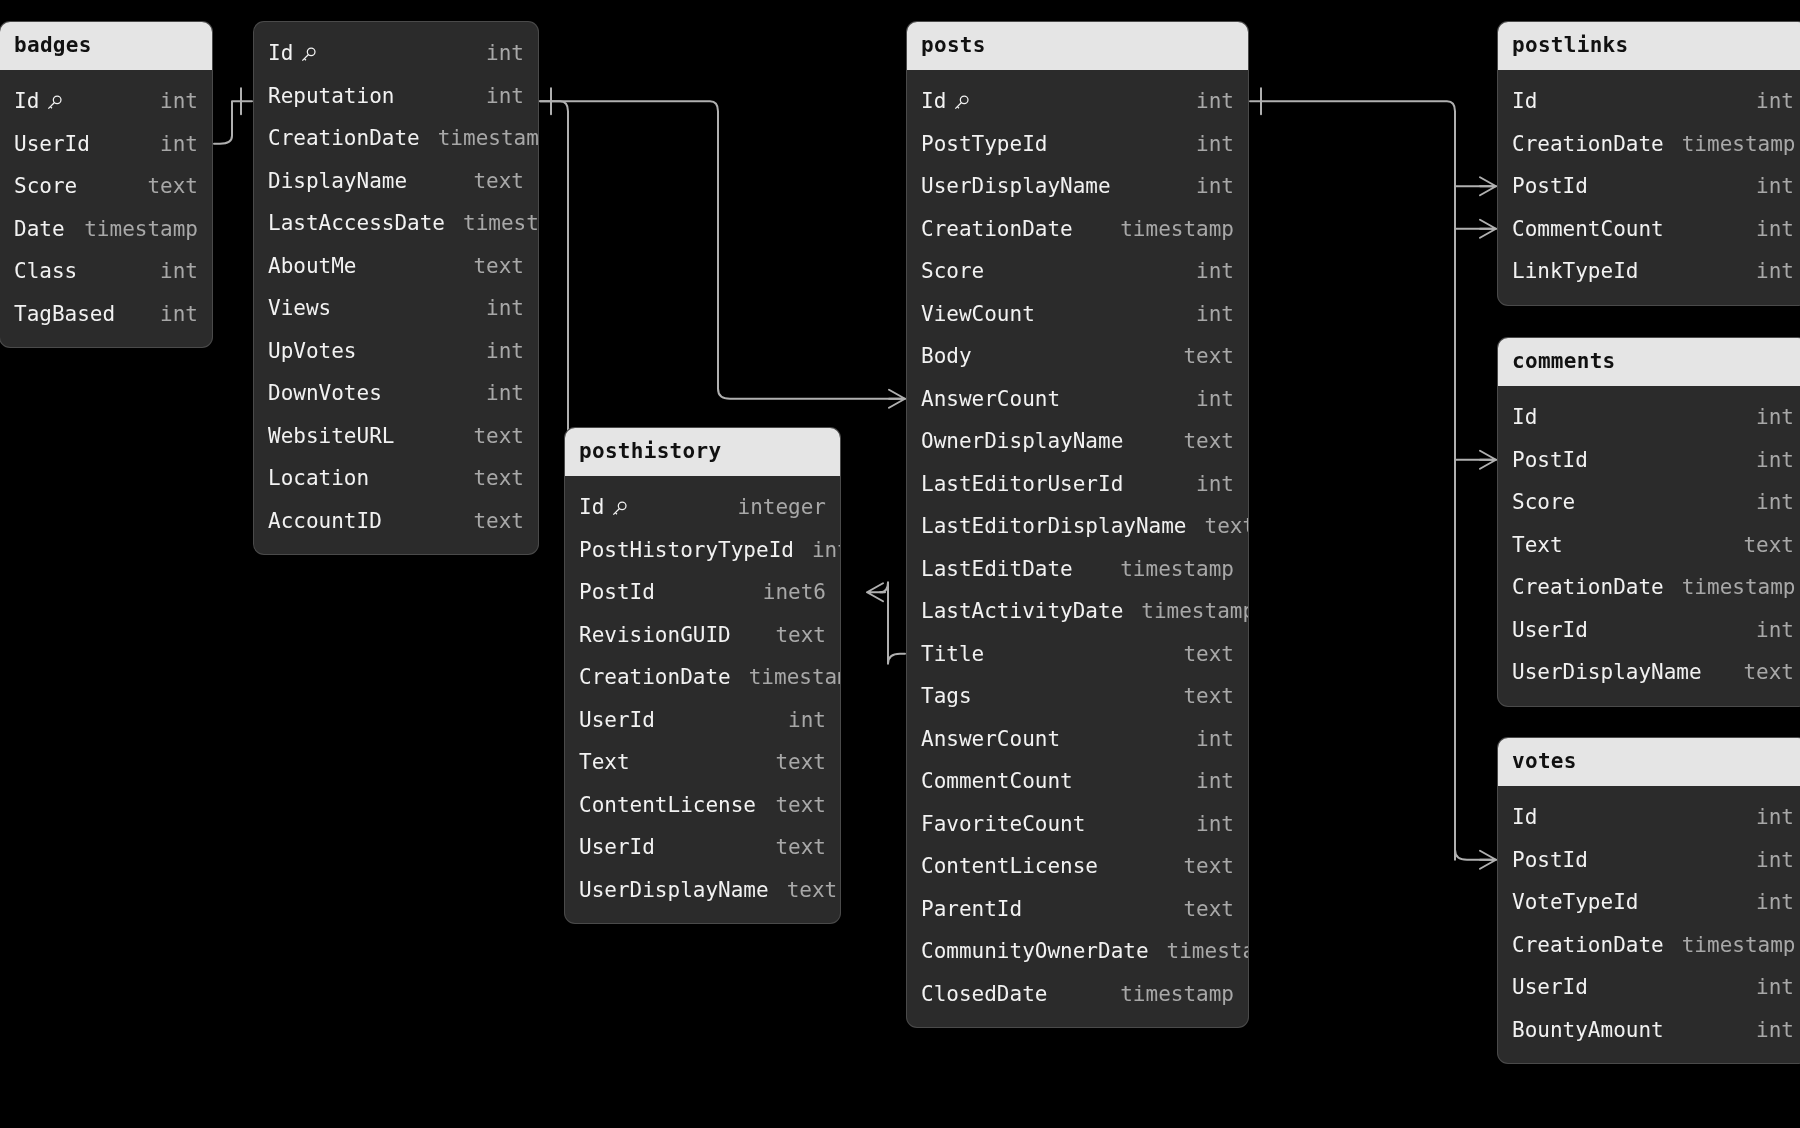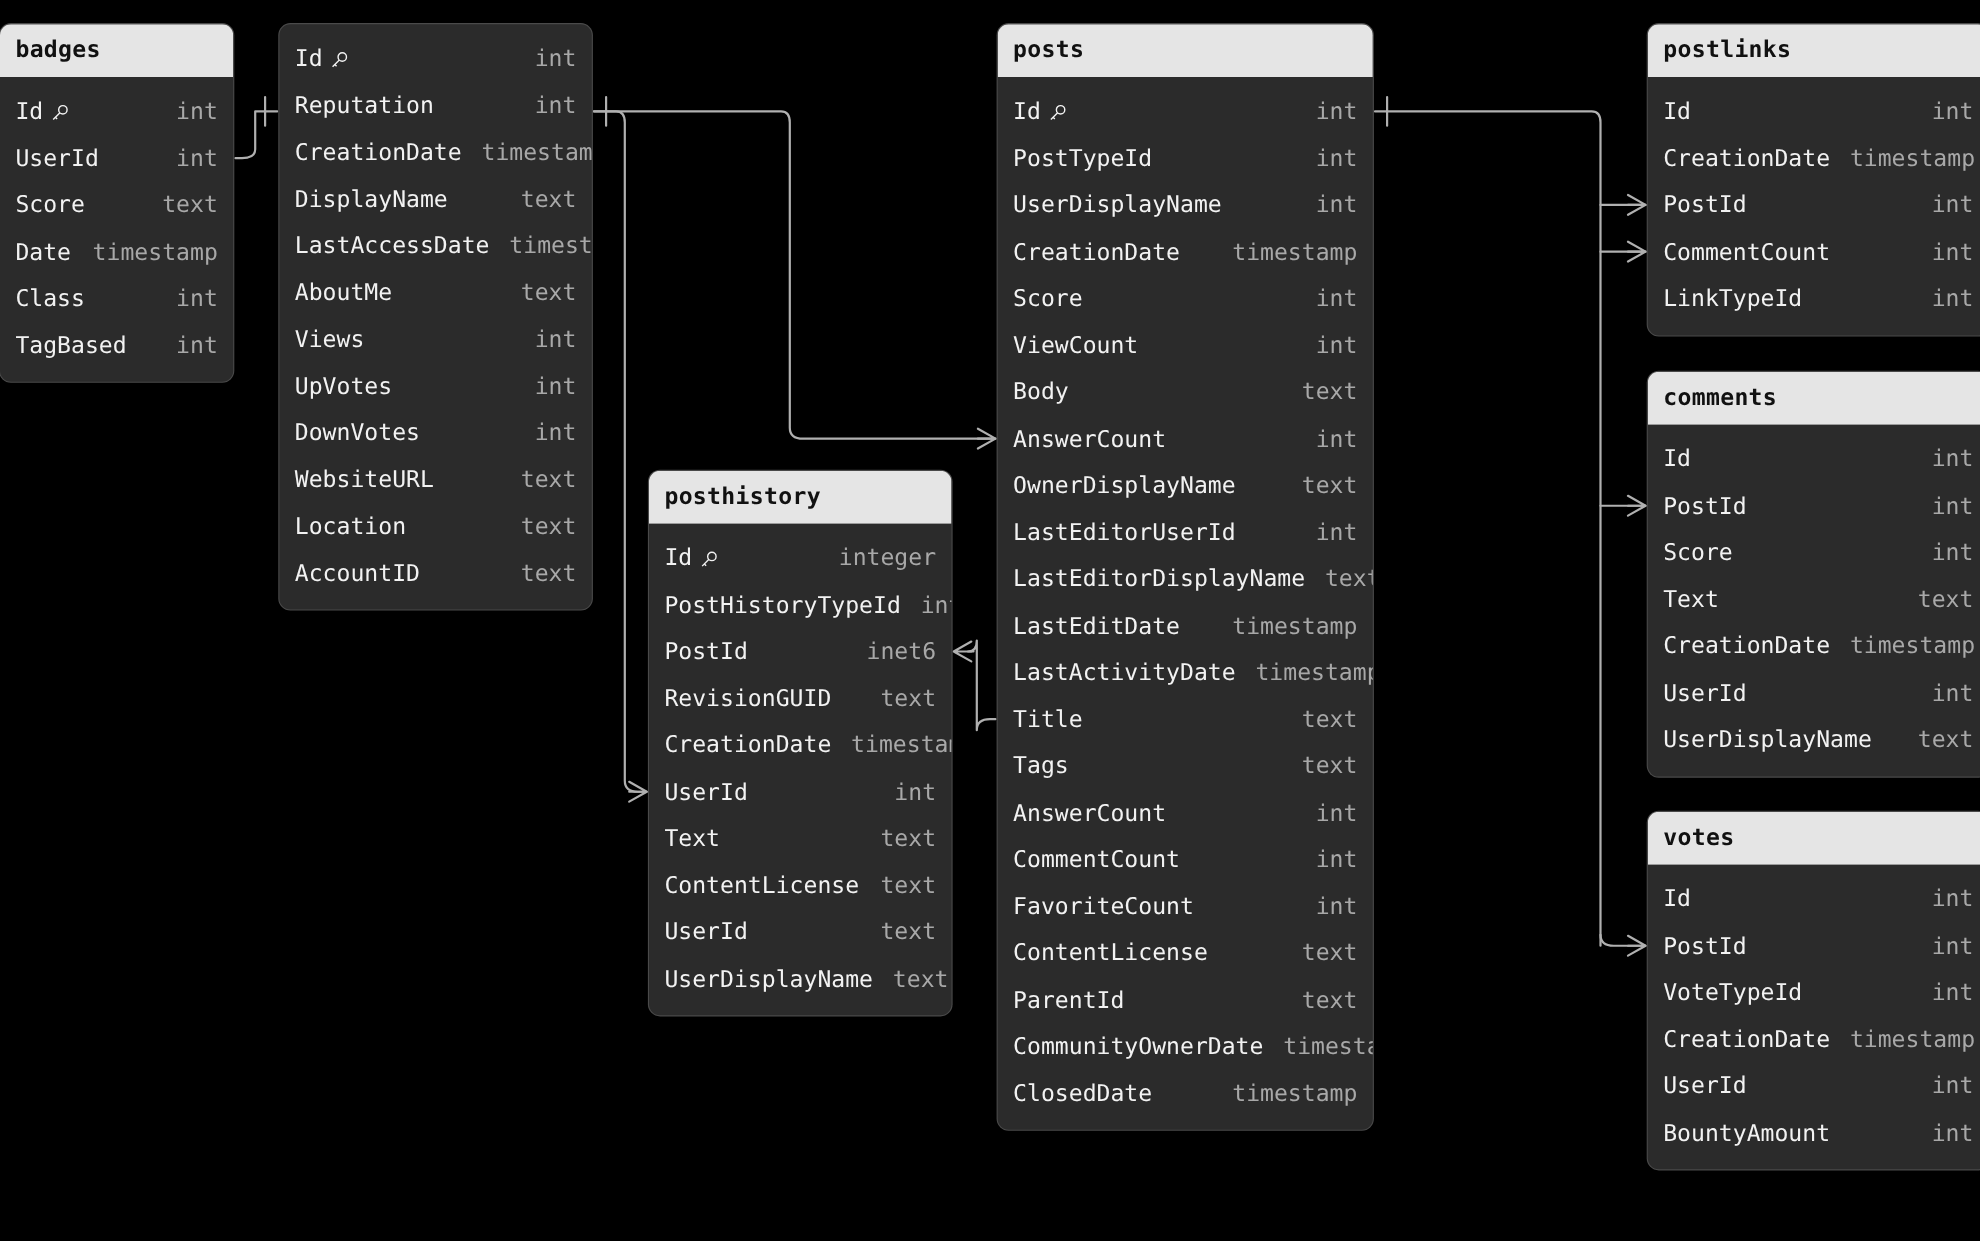--- a/index.html
+++ b/index.html
@@ -231,21 +231,21 @@
             <span class="field-type">text</span>
           </div>
           <div class="field-row">
             <div class="field-name">
               <span>AccountID</span>
             </div>
             <span class="field-type">text</span>
           </div>
         </div>
       </div>
-      <div class="table-card" style="left: 590px; top: 428px; width: 275px;">
+      <div class="table-card" style="left: 565px; top: 428px; width: 275px;">
         <div class="table-header">posthistory</div>
         <div class="table-body">
           <div class="field-row">
             <div class="field-name">
               <span>Id</span>
               <span class="key-icon">
                 <svg viewBox="0 0 16 16" width="17" height="17" fill="none" stroke="#f2f2f2" stroke-width="1.2">
                   <circle cx="10.5" cy="5.5" r="3.6"></circle>
                   <line x1="8.0" y1="8.0" x2="2.2" y2="13.8"></line>
                   <line x1="4.1" y1="11.9" x2="5.6" y2="13.4"></line>

